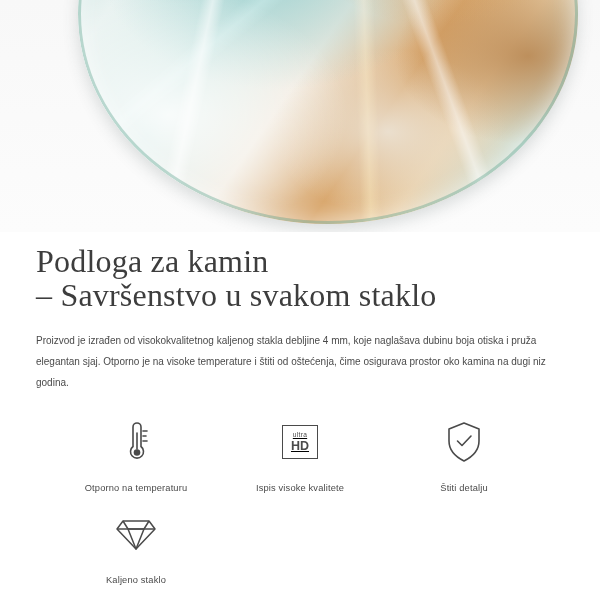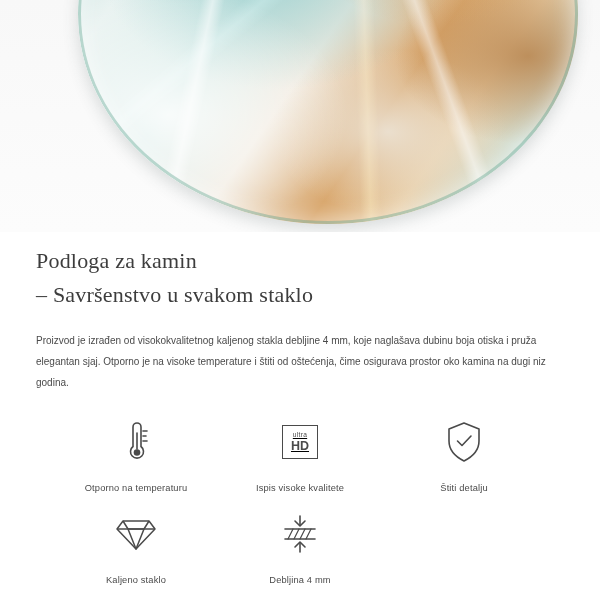--- a/index.html
+++ b/index.html
@@ -78,21 +78,21 @@
   
   .content {
     padding: 0 36px;
     box-sizing: border-box;
   }
   .headline {
     margin: 0;
     padding-top: 12px;
     font-family: "Liberation Serif", serif;
     font-weight: 400;
-    font-size: 22px;
+    font-size: 32px;
     line-height: 34px;
     color: #3d3d3d;
     letter-spacing: 0.2px;
   }
   .headline .line2 { display: block; }
   .body-copy {
     margin: 18px 0 0 0;
     font-family: "Liberation Sans", sans-serif;
     font-size: 10px;
     line-height: 21px;
@@ -219,32 +219,16 @@
               <path d="M2 15 h38"></path>
               <path d="M8 7 l5 8 l8 20 l8 -20 l5 -8"></path>
               <path d="M13 15 h16"></path>
             </g>
           </svg>
         </div>
         <div class="feature-label">Kaljeno staklo</div>
       </div>
 
 
-      <div class="feature">
-        <div class="feature-icon">
-          <svg width="44" height="44" viewBox="0 0 44 44">
-            <g fill="none" stroke="#4a4a4a" stroke-width="1.6" stroke-linecap="round" stroke-linejoin="round">
-              <path d="M22 4 v9"></path>
-              <path d="M17 9 l5 5 l5 -5"></path>
-              <path d="M22 40 v-9"></path>
-              <path d="M17 35 l5 -5 l5 5"></path>
-              <path d="M7 17 h30"></path>
-              <path d="M7 27 h30"></path>
-              <path d="M10 27 l5 -10 M16 27 l5 -10 M22 27 l5 -10 M28 27 l5 -10" stroke-width="1.2"></path>
-            </g>
-          </svg>
-        </div>
-        <div class="feature-label">Debljina 4 mm</div>
-      </div>
 
     </div>
   </div>
 </div>
 
 </body></html>

